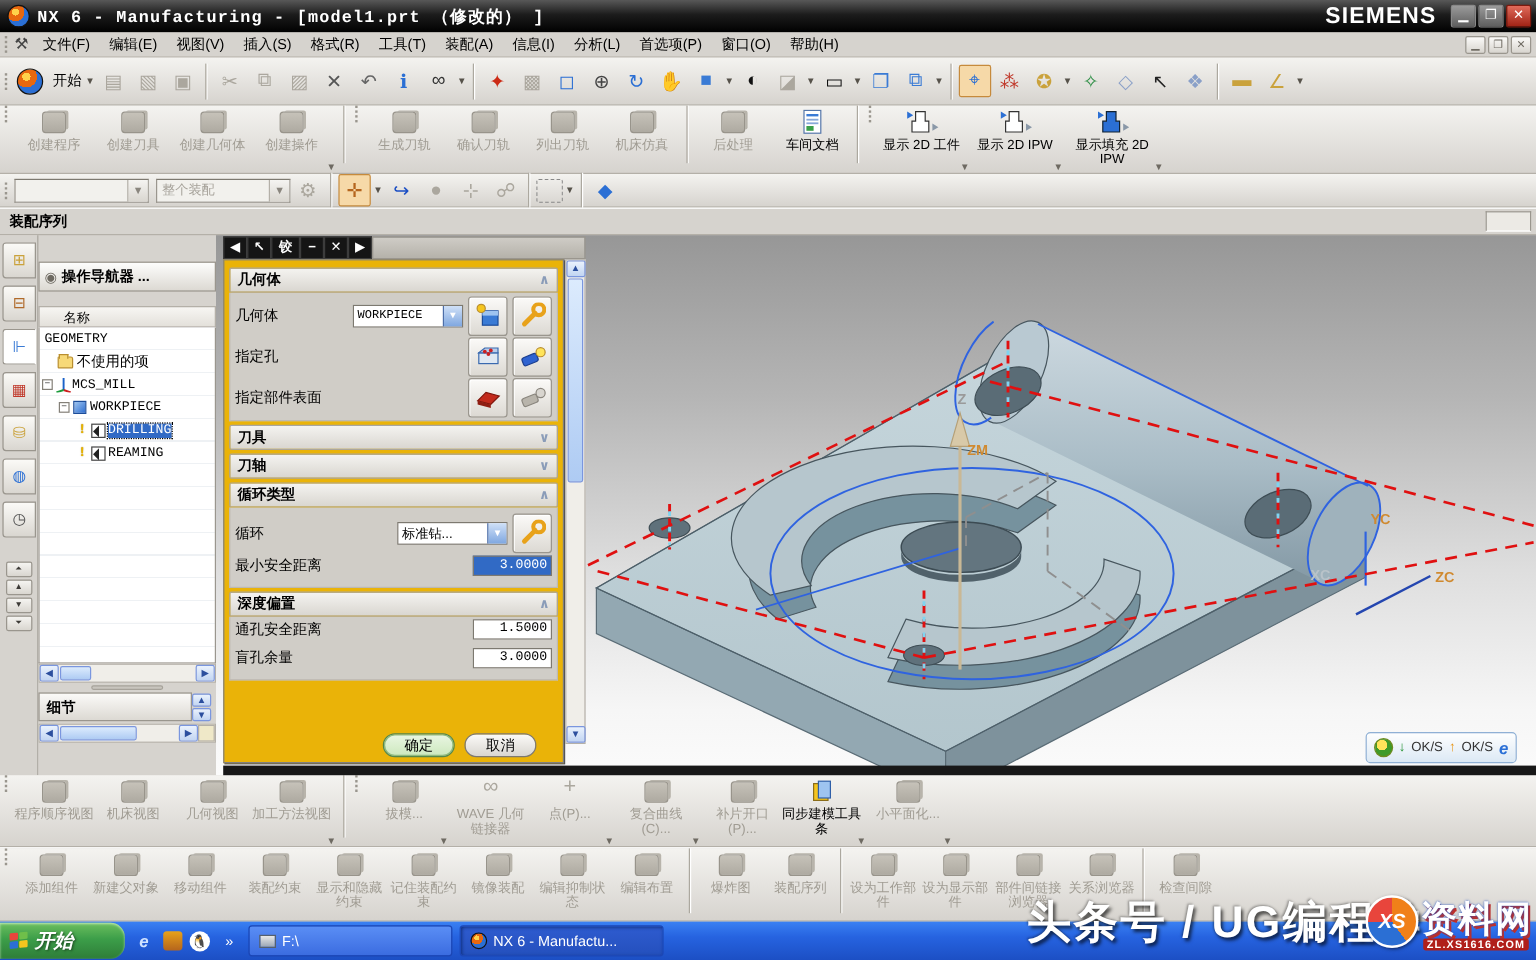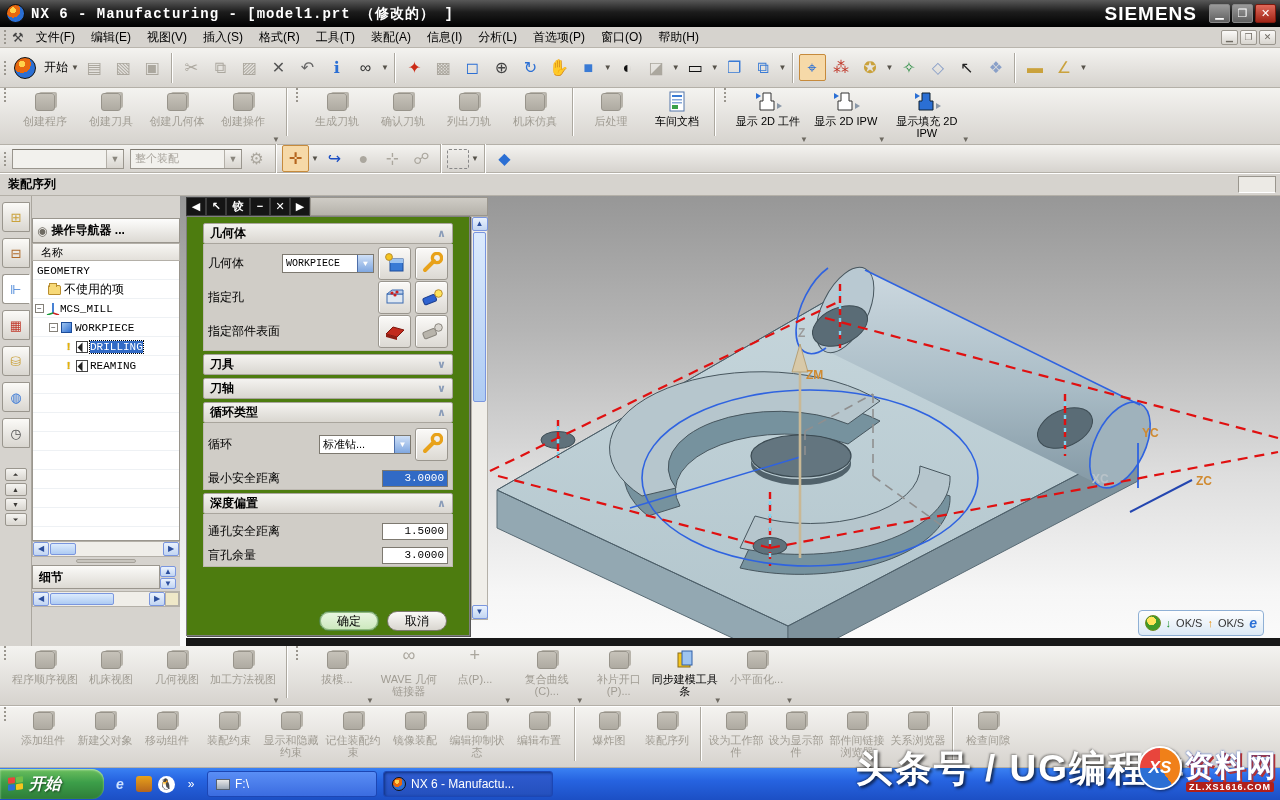--- a/index.html
+++ b/index.html
@@ -67,22 +67,22 @@
     background:linear-gradient(#fbfaf7,#d9d6d0); display:flex; align-items:center; justify-content:center;
     font-size:13px; color:#7d7970; }
   .rtab.active { background:#fff; border-right-color:#fff; }
   .rsbtn { width:22px; height:13px; margin:2px auto 0; border:1px solid #9a968e; border-radius:2px;
     background:linear-gradient(#f5f4f1,#d9d6d0); font-size:7px; text-align:center; line-height:11px; color:#3c3a36; }
 
   
   #navpanel { top:218px; left:32px; width:148px; height:428px; background:#d6d3ce; }
   #nav-header { height:25px; border:1px solid #9a968e; background:linear-gradient(#fdfdfc,#dcd9d3);
     display:flex; align-items:center; font-weight:bold; font-size:12px; padding:0 4px; }
-  #nav-colhead { height:18px; margin-top:0; border:1px solid #b4b0a8; background:linear-gradient(#f7f6f3,#e3e0da);
-    font-size:11px; padding:1px 8px; }
+  #nav-colhead { height:18px; margin-top:12px; border:1px solid #b4b0a8; background:linear-gradient(#f7f6f3,#e3e0da);
+    font-size:11px; padding:1px 20px; }
   #nav-tree { height:280px; background:#fff; border:1px solid #9a968e; border-top:none; overflow:hidden;
     background-image:repeating-linear-gradient(#fff 0 18px, #eef1f4 18px 19px); }
   .trow { height:19px; display:flex; align-items:center; white-space:nowrap; overflow:hidden;
     font-family:"Liberation Mono","DejaVu Sans Mono",monospace; font-size:11px; }
   .trow .zh { font-family:"Liberation Sans","DejaVu Sans",sans-serif; font-size:12px; }
   .trow.sel .lbl { background:#316ac5; color:#fff; outline:1px dotted #000; }
   .expander { width:9px; height:9px; border:1px solid #848078; background:#fff; font-size:8px;
     line-height:7px; text-align:center; margin:0 2px; color:#333; flex:none; }
   .folder { width:13px; height:10px; background:#f7d978; border:1px solid #b98e2f; border-radius:1px 2px 1px 1px;
     margin:0 3px 0 1px; flex:none; position:relative; }
@@ -100,42 +100,42 @@
   #nav-splitter div { width:60px; height:4px; background:#c8c5be; border:1px solid #a6a29a; border-radius:2px; }
   #details-bar { height:24px; border:1px solid #9a968e; background:linear-gradient(#fbfaf8,#dcd9d3);
     display:flex; align-items:center; font-weight:bold; padding:0 6px; }
 
   
   #dialog { top:197px; left:186px; width:302px; height:447px; z-index:30; }
   #dlg-minibar { height:19px; display:flex; }
   .mb-cell { width:20px; height:19px; background:#151515; color:#fff; border:1px solid #3c3c3c;
     font-size:11px; text-align:center; line-height:17px; font-weight:bold; }
   #dlg-dragbar { flex:1; background:linear-gradient(#cfccc6,#b5b2aa); border:1px solid #9a968e; }
-  #dlg-body { position:absolute; top:19px; left:0; width:284px; height:420px; background:#4d7c0f;
-    border:1px solid #808080; box-shadow:1px 1px 0 #555; padding:3px 16px; }
+  #dlg-body { position:absolute; top:19px; left:0; width:284px; height:420px; background:#eab308;
+    border:1px solid #808080; box-shadow:1px 1px 0 #555; padding:3px 4px; }
   .dsec-h { height:21px; margin-top:3px; border:1px solid #a9a59d; border-radius:2px;
     background:linear-gradient(#f4f3f0,#d9d6d0); display:flex; align-items:center;
     font-weight:bold; padding:0 6px; }
   .dsec-h .chev { margin-left:auto; color:#8a9cb8; font-weight:bold; font-size:11px; }
   .dsec-c { background:#d0cdc7; border:1px solid #bdb9b1; border-top:none; padding:2px 4px; }
   .drow { display:flex; align-items:center; min-height:34px; }
   .drow .dlbl { font-size:12px; }
   .dcombo { margin-left:auto; width:92px; height:19px; background:#fff; border:1px solid #7d7970;
     display:flex; align-items:center; font-family:"Liberation Mono","DejaVu Sans Mono",monospace; font-size:10px; }
   .dcombo .cv { flex:1; padding:0 3px; overflow:hidden; white-space:nowrap; }
   .dcombo .ca { width:16px; height:100%; background:linear-gradient(#cfe0f7,#7fa7e0); border-left:1px solid #4d6ea8;
     color:#fff; font-size:8px; text-align:center; line-height:17px; }
   .dbtn { width:33px; height:33px; margin-left:4px; border:1px solid #9a968e; border-radius:3px; flex:none;
     background:linear-gradient(#fbfaf8,#dcd9d3); box-shadow:inset 1px 1px 0 #fff; display:flex; align-items:center; justify-content:center; }
   .dbtn svg { display:block; }
   .dfield { margin-left:auto; width:66px; height:17px; background:#fff; border:1px solid #7d7970;
     font-family:"Liberation Mono","DejaVu Sans Mono",monospace; font-size:11px; text-align:right;
     padding:1px 3px; overflow:hidden; }
   .dfield.sel { background:#316ac5; color:#fff; }
-  .frow { display:flex; align-items:flex-end; height:24px; }
+  .frow { display:flex; align-items:flex-start; height:24px; }
   #dlg-okrow { position:absolute; bottom:4px; right:22px; display:flex; gap:8px; }
   .pbtn { width:60px; height:20px; border:1px solid #7d7970; border-radius:10px;
     background:linear-gradient(#fbfaf8,#d9d6d0); text-align:center; line-height:18px; font-size:12px; }
   .pbtn.ok { background:linear-gradient(#eaf6e3,#cce8bd); border:1px solid #56884a; box-shadow:0 0 0 1px #8fba7f inset; }
   #dlg-vscroll { position:absolute; top:19px; right:0; width:17px; height:404px; background:#f0eee9;
     border:1px solid #b4b0a8; display:flex; flex-direction:column; align-items:center; }
   #dlg-vscroll .xpthumb { width:13px; height:170px; margin-top:1px; }
 
   
   #viewport { top:196px; left:180px; width:1100px; height:450px; overflow:hidden;

